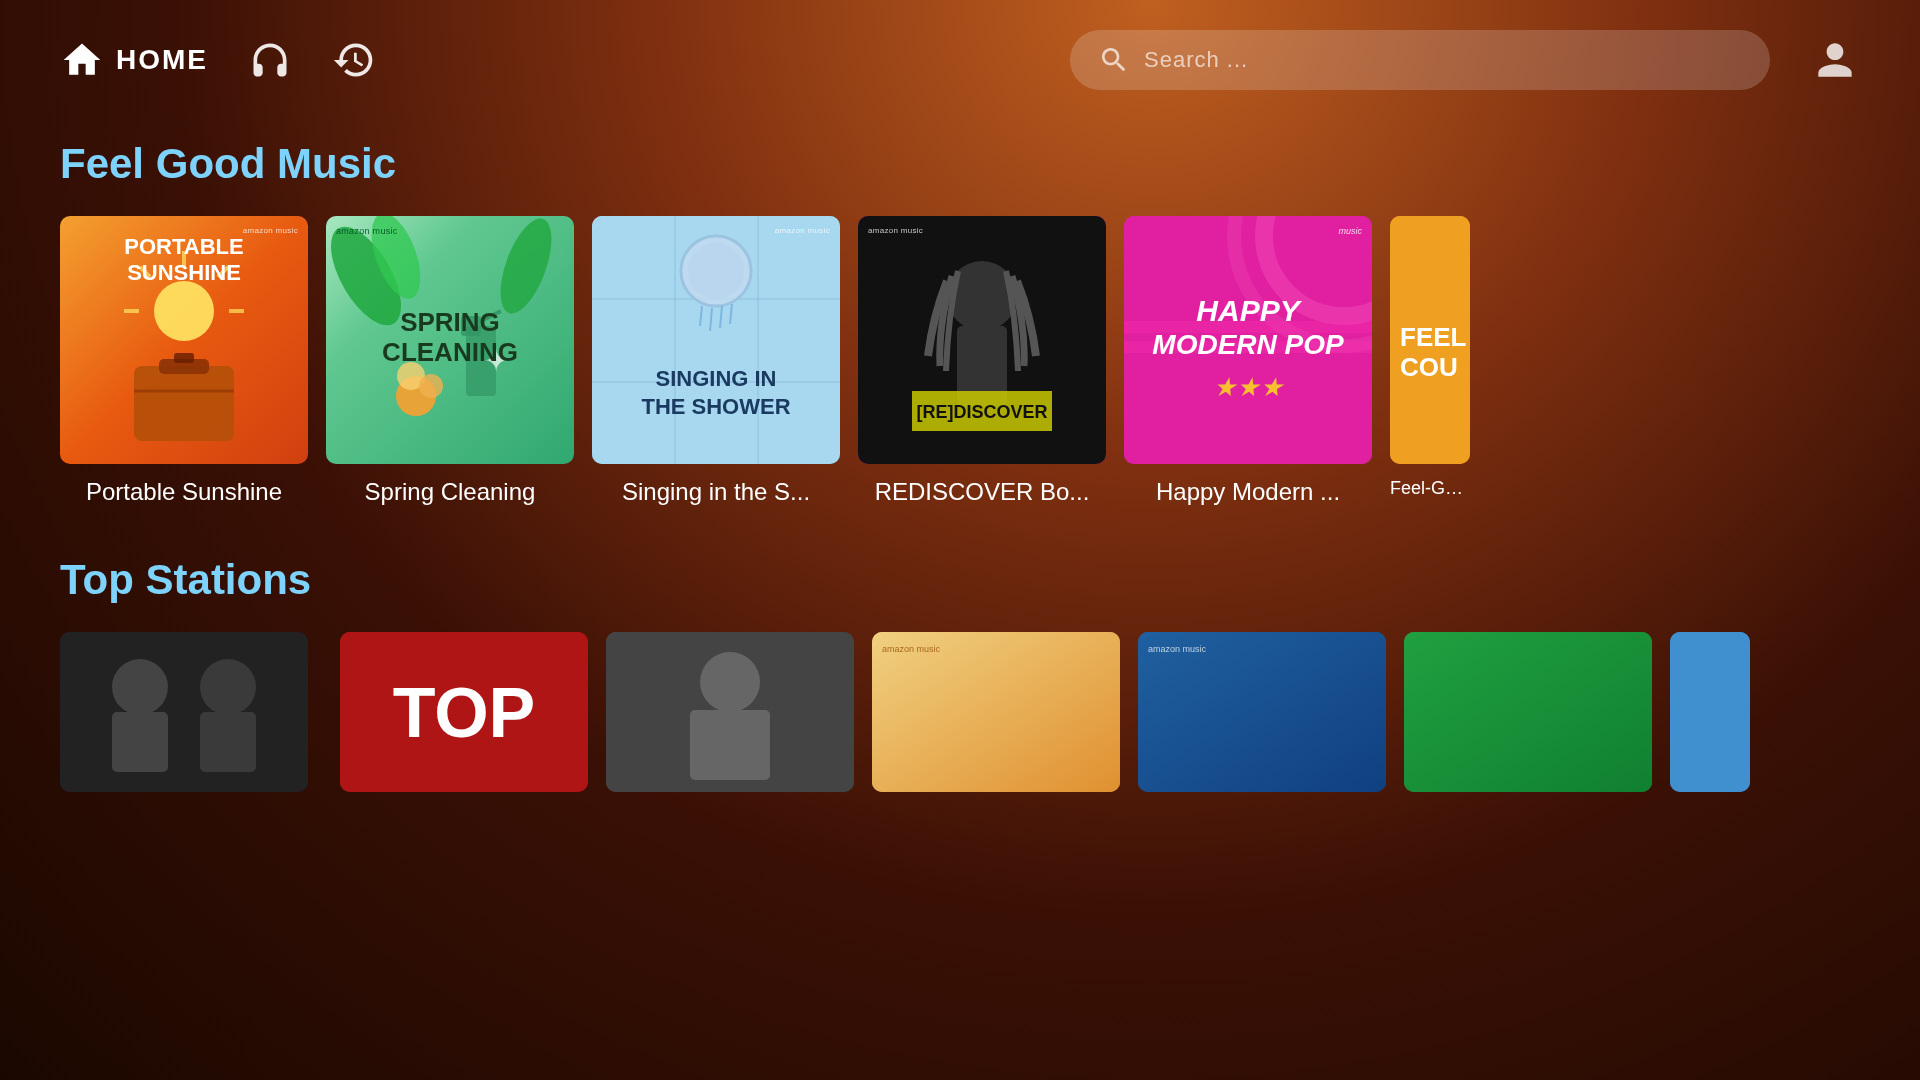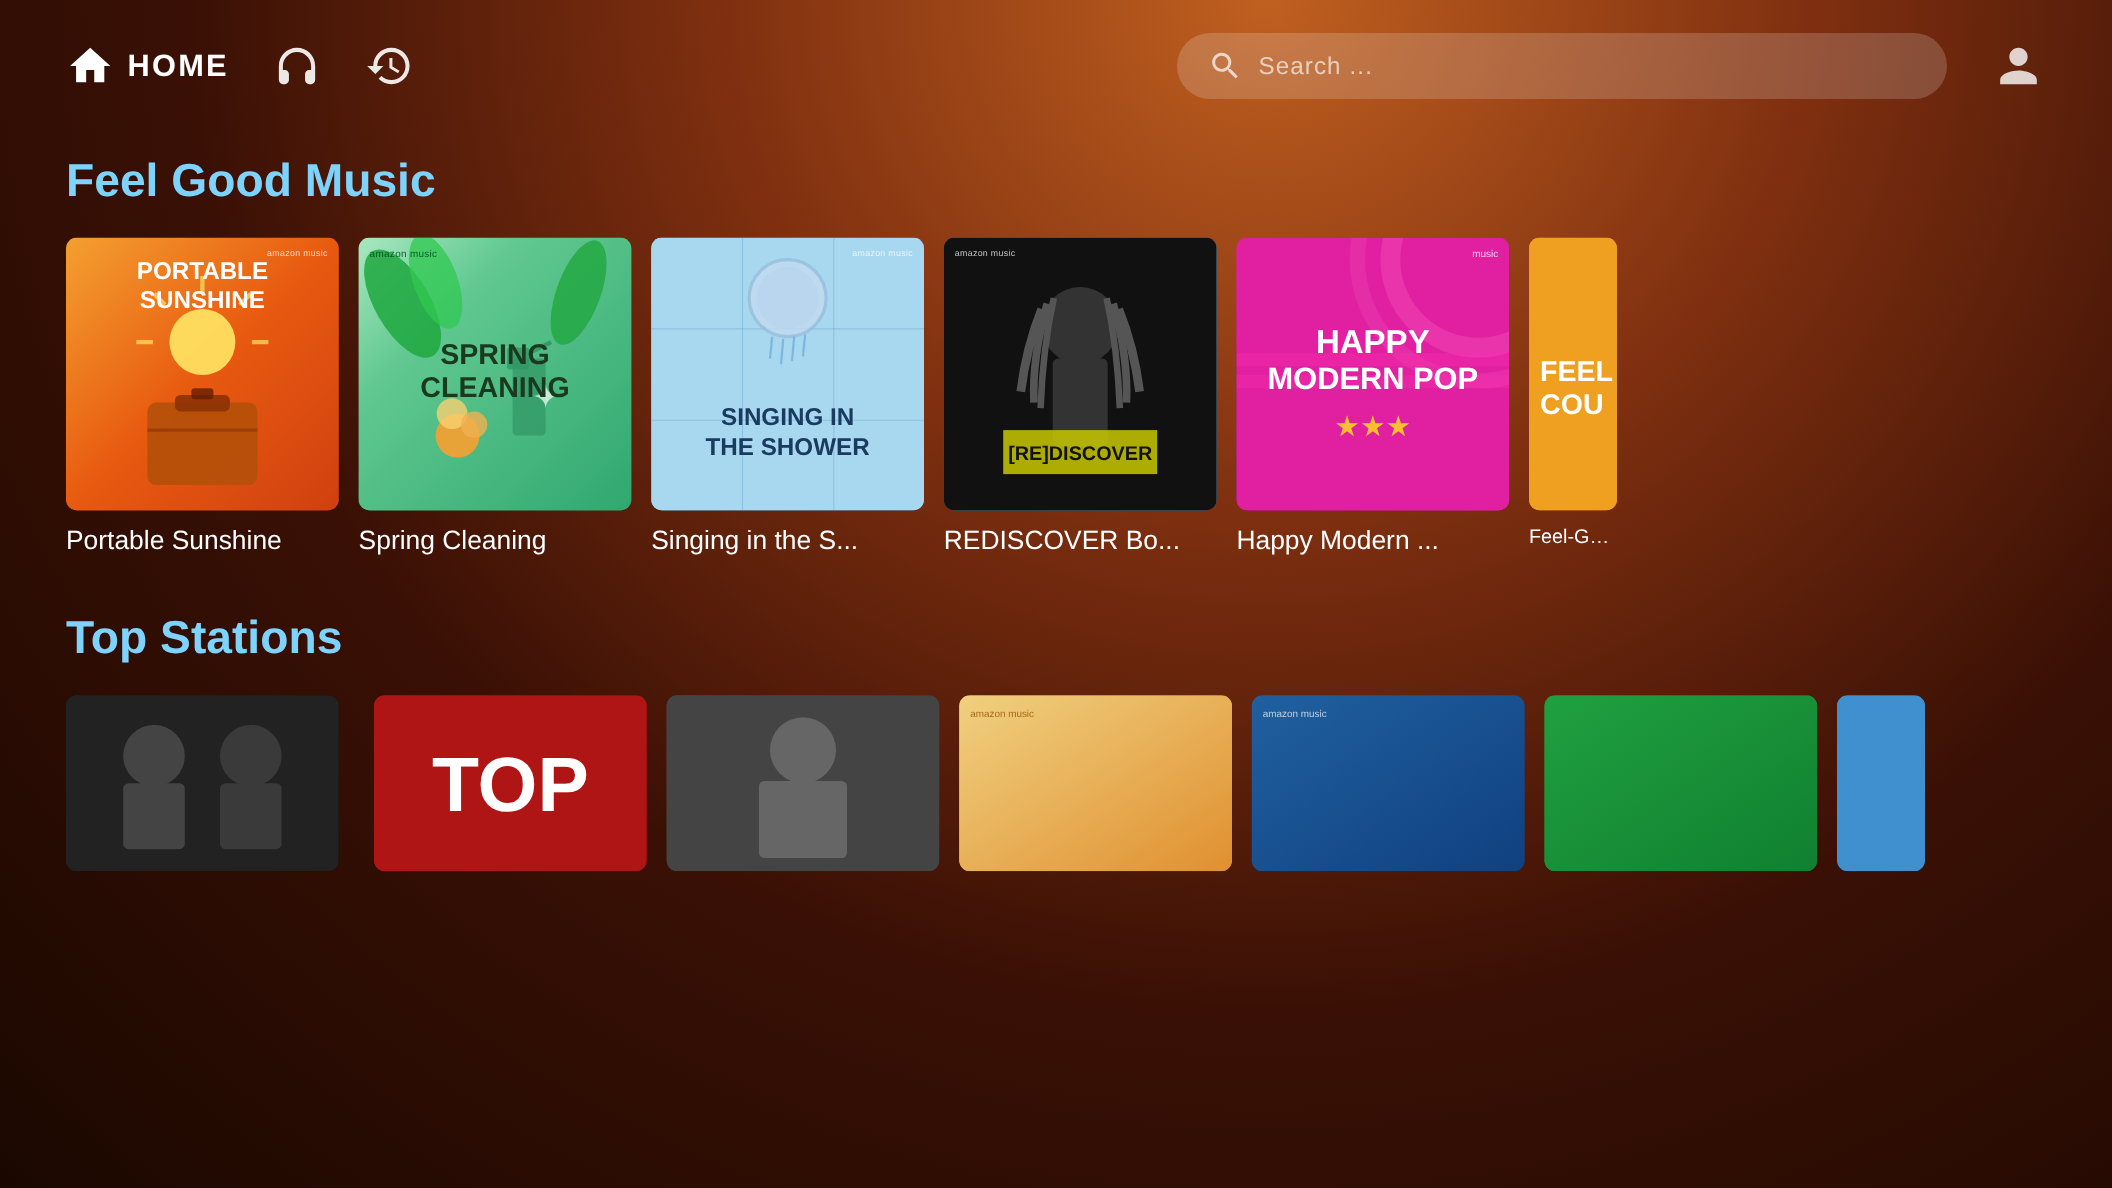--- a/index.html
+++ b/index.html
@@ -133,20 +133,21 @@
     }
 
     .card-label {
       margin-top: 14px;
       font-size: 24px;
       color: white;
       white-space: nowrap;
       overflow: hidden;
       text-overflow: ellipsis;
       max-width: 248px;
+      text-align: center;
     }
 
     
     .card-portable-sunshine {
       background: linear-gradient(135deg, #f4a030 0%, #e85a10 50%, #d04010 100%);
       display: flex;
       flex-direction: column;
       align-items: center;
       justify-content: center;
       position: relative;
@@ -158,29 +159,30 @@
       overflow: hidden;
     }
 
     .card-shower {
       background: linear-gradient(135deg, #a8d8f0 0%, #70b8e0 50%, #5090c0 100%);
       position: relative;
       overflow: hidden;
     }
 
     .card-rediscover {
-      background: #0369a1;
+      background: #a21caf;
       position: relative;
       overflow: hidden;
     }
 
     .card-happy-pop {
       background: linear-gradient(135deg, #e020a0 0%, #c010c0 50%, #d030b0 100%);
       position: relative;
       overflow: hidden;
+      font-style: italic;
     }
 
     .card-feel-good-partial {
       background: linear-gradient(135deg, #f0a020 0%, #e06010 100%);
       position: relative;
       overflow: hidden;
     }
 
     
     .section-stations {

